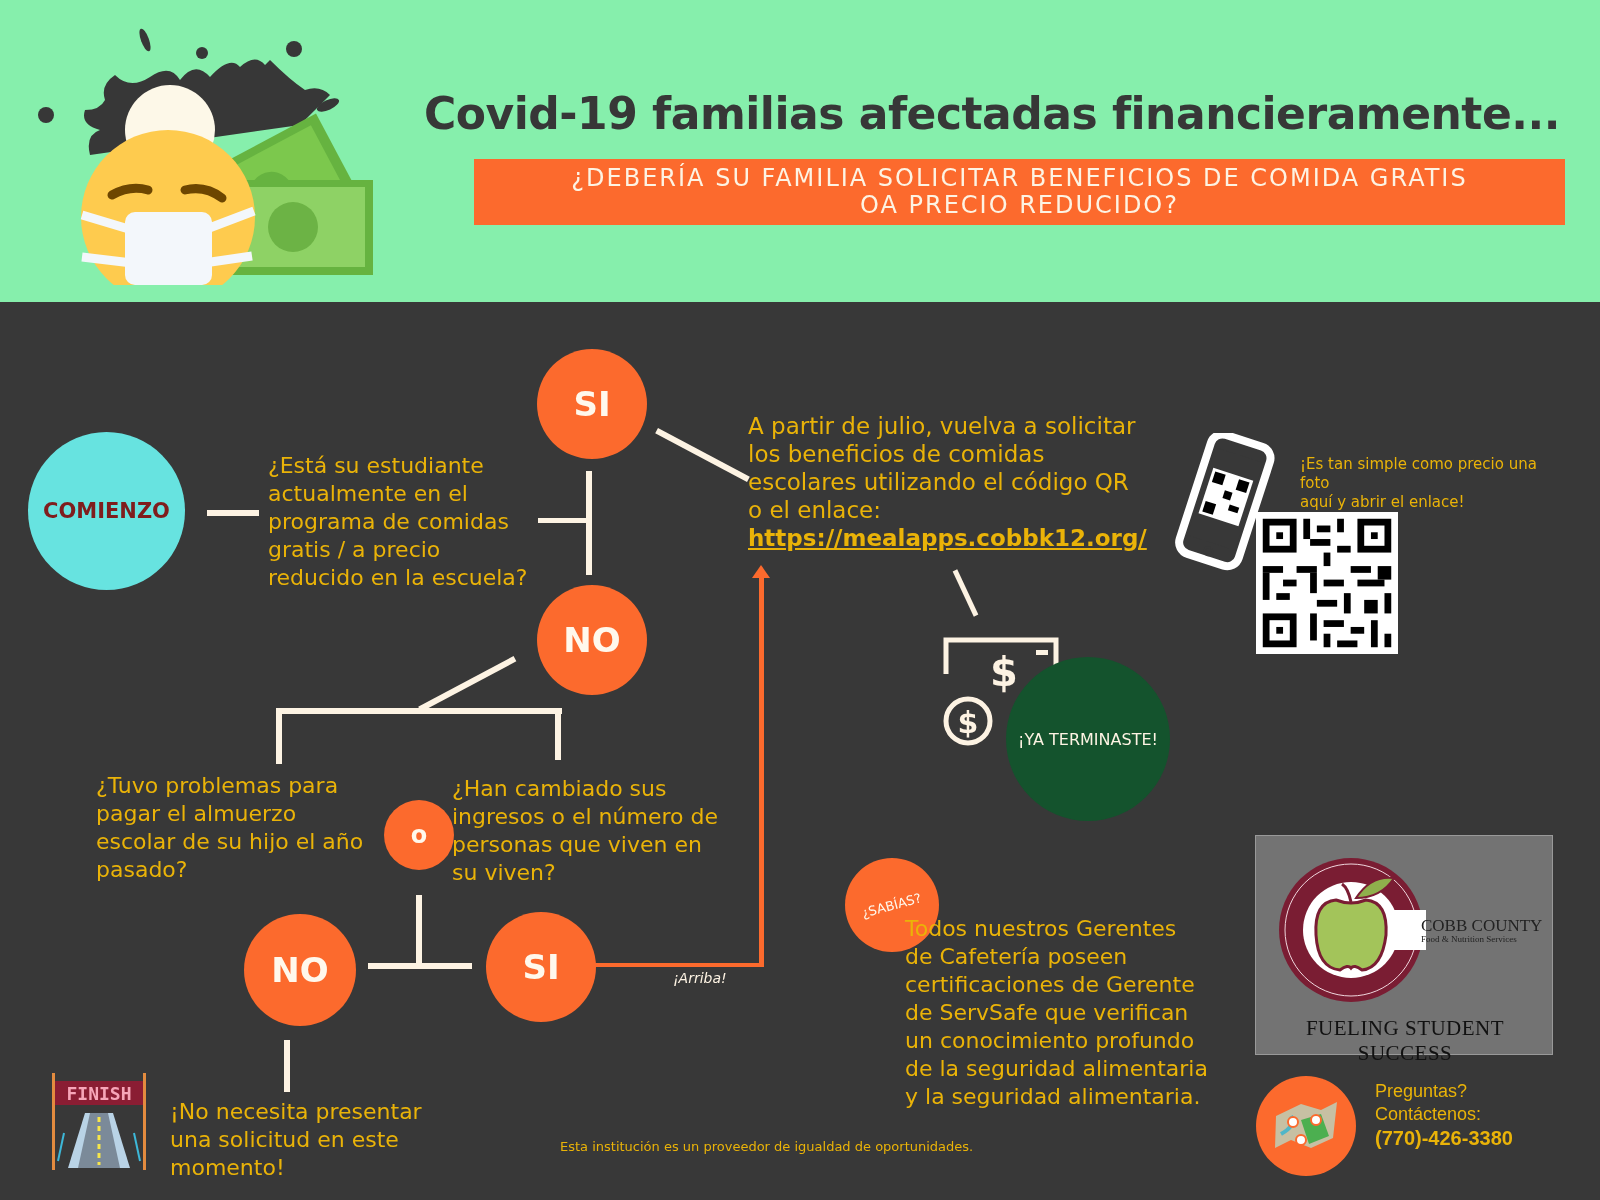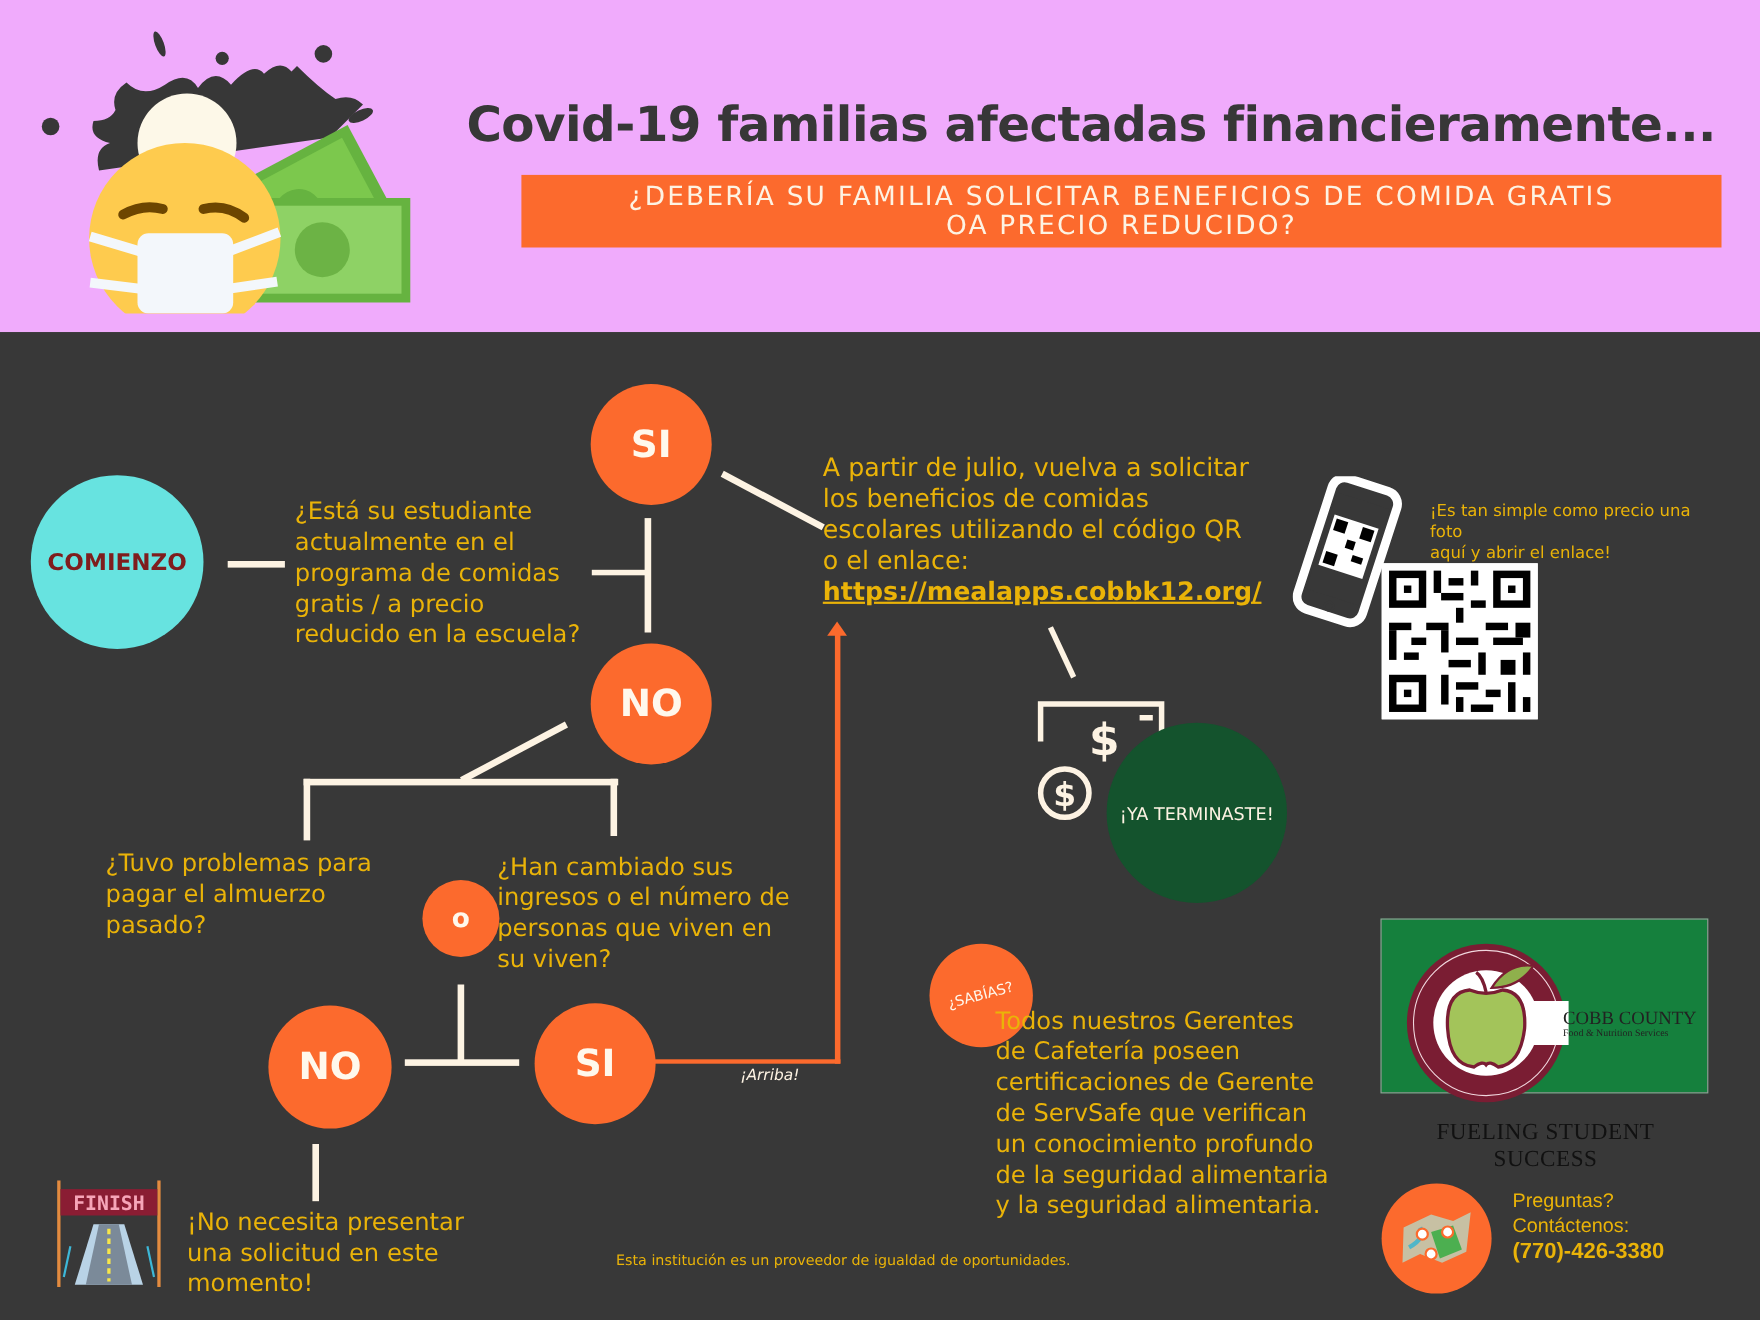--- a/index.html
+++ b/index.html
@@ -1,31 +1,31 @@
 <!DOCTYPE html>
 <html><head>
 <meta charset="utf-8">
 <style>
   * { box-sizing: border-box; margin: 0; padding: 0; }
   html, body { width: 1600px; height: 1200px; overflow: hidden; }
   body { font-family: "DejaVu Sans", sans-serif; background: #383838; position: relative; }
-  .header { position: absolute; left: 0; top: 0; width: 1600px; height: 302px; background: #f0abfc; }
+  .header { position: absolute; left: 0; top: 0; width: 1600px; height: 302px; background: #86efac; }
   .main { position: absolute; left: 0; top: 302px; width: 1600px; height: 898px; background: #383838; }
   .abs { position: absolute; }
   .title { left: 424px; top: 88px; font-size: 44px; font-weight: bold; color: #373737; letter-spacing: -0.5px; white-space: nowrap; }
   .banner { left: 426px; top: 159px; width: 1091px; height: 66px; background: #fc6a2d; color: #fdf3e3; text-align: center; font-size: 24px; letter-spacing: 2px; line-height: 27px; padding-top: 6px; margin-left: 48px; }
   .circle { border-radius: 50%; display: flex; align-items: center; justify-content: center; text-align: center; }
   .orange { background: #fc6a2d; color: #fff8ec; font-weight: bold; }
   .cream-text { color: #eab308; text-align: left; }
   .line { background: #fdf3e3; position: absolute; }
   .oline { background: #fc6a2d; position: absolute; }
   .q { font-size: 22px; line-height: 28px; }
   .link { text-decoration: underline; font-weight: bold; }
   .qr { background: #fff; }
-  .logo-box { left: 1255px; top: 835px; width: 298px; height: 159px; background: #15803d; border: 1px solid #999; }
+  .logo-box { left: 1255px; top: 835px; width: 298px; height: 220px; background: #737373; border: 1px solid #999; }
 </style>
 </head>
 <body>
 
 <div class="header">
   <svg class="abs" style="left:30px;top:15px" width="350" height="270" viewBox="0 0 350 270">
 
     <path d="M85,60 Q100,75 120,62 Q140,48 150,65 Q165,45 180,62 Q200,40 210,52 Q225,38 235,50 L240,45 Q260,65 275,75 Q290,70 300,80 Q285,95 270,110 L60,140 Q55,120 70,115 Q50,110 55,95 Q70,95 75,85 Q70,70 85,60 Z" fill="#373737"></path>
     <circle cx="140" cy="115" r="45" fill="#fdf8e8"></circle>
     <ellipse cx="115" cy="25" rx="4" ry="12" fill="#373737" transform="rotate(-20 115 25)"></ellipse>
@@ -163,20 +163,21 @@
   <circle cx="30" cy="85" r="22" fill="none" stroke="#fdf3e3" stroke-width="5"></circle>
   <text x="30" y="97" font-family="DejaVu Sans, sans-serif" font-size="30" font-weight="bold" fill="#fdf3e3" text-anchor="middle">$</text>
 </svg>
 <div class="abs circle" style="left:1006px;top:657px;width:164px;height:164px;background:#14532d;color:#fdf3e3;font-size:16px;">
   <span>¡YA TERMINASTE!</span>
 </div>
 
 <div class="abs cream-text q" style="left:96px;top:772px;width:280px;">
   <div>¿Tuvo problemas para</div>
   <div>pagar el almuerzo</div>
+  <div>escolar de su hijo el año</div>
   <div>pasado?</div>
 </div>
 <div class="abs circle orange" style="left:384px;top:800px;width:70px;height:70px;font-size:24px;">
   <span>o</span>
 </div>
 <div class="abs cream-text q" style="left:452px;top:775px;width:280px;">
   <div>¿Han cambiado sus</div>
   <div>ingresos o el número de</div>
   <div>personas que viven en</div>
   <div>su viven?</div>

